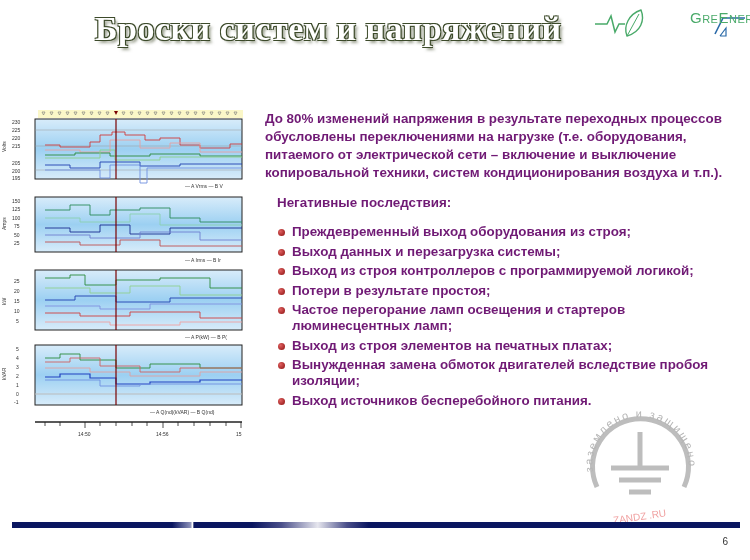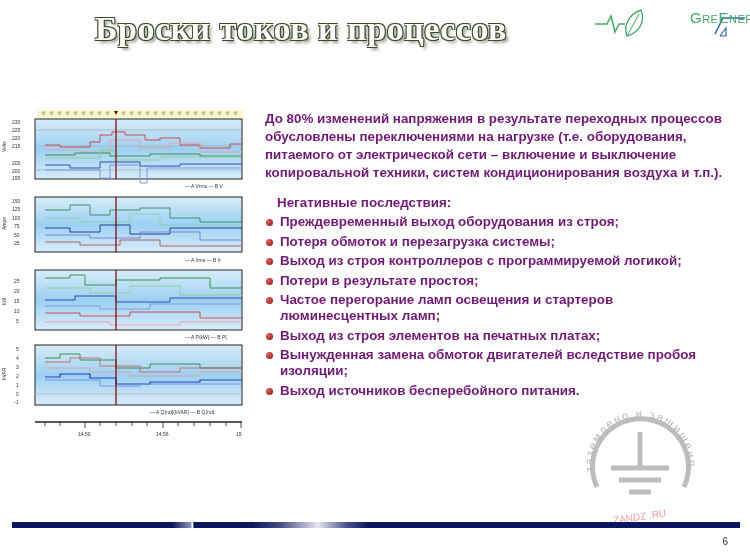--- a/index.html
+++ b/index.html
@@ -5,32 +5,32 @@
   html,body{margin:0;padding:0;}
   body{width:750px;height:560px;position:relative;background:#ffffff;overflow:hidden;font-family:"Liberation Sans",sans-serif;}
   .title{position:absolute;left:95px;top:10px;font-family:"Liberation Serif","DejaVu Serif",serif;font-size:34px;font-weight:bold;color:#ffffff;letter-spacing:0.5px;
     text-shadow:-1px -1px 0 #3c4a2a,1px -1px 0 #3c4a2a,-1px 1px 0 #3c4a2a,1px 1px 0 #3c4a2a,3px 3px 3px rgba(80,90,60,0.55);white-space:nowrap;}
   .logo{position:absolute;left:595px;top:6px;width:150px;height:36px;}
   .logo-text{position:absolute;left:690px;top:9px;font-size:15px;color:#4aaa6a;letter-spacing:0.5px;font-variant:small-caps;font-family:"Liberation Sans",sans-serif;}
   .chart{position:absolute;left:0;top:110px;width:250px;height:335px;}
   .main{position:absolute;left:265px;top:110px;width:460px;color:#701a75;font-weight:bold;font-size:13.4px;line-height:18px;}
   .main p{margin:0 0 12px 0;}
   .sub{margin:0 0 2px 0;padding-left:12px;}
-  ul{list-style:none;margin:0;padding:0;}
+  ul{list-style:none;margin:12px;padding:0;}
   li{position:relative;padding-left:15px;margin-bottom:3.5px;line-height:16px;font-size:13.4px;}
   li .dot{position:absolute;left:1px;top:5px;width:7px;height:7px;border-radius:50%;background:radial-gradient(circle at 35% 35%,#e06060,#8a0f0f);}
   .stamp{position:absolute;left:573px;top:392px;width:135px;height:135px;}
   .footer-bar{position:absolute;left:12px;top:522px;width:728px;height:6px;
     background:linear-gradient(to right,#0a1660 0%,#0a1660 22%,#8a8fb8 24.5%,#fff 24.8%,#0a1660 25%,#0a1660 33%,#4a4f8a 37%,#e6e6ee 42%,#4a4f8a 46%,#0a1660 49%,#0a1660 100%);}
   .page-num{position:absolute;right:22px;top:536px;font-size:10px;color:#333;}
 </style>
 </head>
 <body>
 
-<div class="title">Броски токов и процессов</div>
+<div class="title">Броски систем и напряжений</div>
 
 <svg class="logo" viewBox="0 0 150 36">
   <polyline points="0,18 12,18 16,10 20,26 24,18 30,18" fill="none" stroke="#4aaa6a" stroke-width="1.5"></polyline>
   <path d="M32,30 C28,20 34,8 46,4 C50,14 46,26 32,30 Z" fill="none" stroke="#4aaa6a" stroke-width="1.4"></path>
   <line x1="32" y1="30" x2="44" y2="8" stroke="#4aaa6a" stroke-width="1"></line>
   <polyline points="120,28 128,12 150,12" fill="none" stroke="#2a6aa8" stroke-width="1.6"></polyline>
   <polyline points="125,30 131,22 131,30 125,30" fill="none" stroke="#2a6aa8" stroke-width="1.2"></polyline>
 </svg>
 <div class="logo-text">GreEnergy</div>
 
@@ -151,21 +151,21 @@
       <text x="156" y="326">14:56</text>
       <text x="236" y="326">15</text>
   </g>
 </svg>
 
 <div class="main">
   <p>До 80% изменений напряжения в результате переходных процессов обусловлены переключениями на нагрузке (т.е. оборудования, питаемого от электрической сети – включение и выключение копировальной техники, систем кондиционирования воздуха и т.п.).</p>
   <div class="sub">Негативные последствия:</div>
   <ul>
     <li><span class="dot"></span><span>Преждевременный выход оборудования из строя;</span></li>
-    <li><span class="dot"></span><span>Потеря обмоток и перезагрузка системы;</span></li>
+    <li><span class="dot"></span><span>Выход данных и перезагрузка системы;</span></li>
     <li><span class="dot"></span><span>Выход из строя контроллеров с программируемой логикой;</span></li>
     <li><span class="dot"></span><span>Потери в результате простоя;</span></li>
     <li><span class="dot"></span><span>Частое перегорание ламп освещения и стартеров люминесцентных ламп;</span></li>
     <li><span class="dot"></span><span>Выход из строя элементов на печатных платах;</span></li>
     <li><span class="dot"></span><span>Вынужденная замена обмоток двигателей вследствие пробоя изоляции;</span></li>
     <li><span class="dot"></span><span>Выход источников бесперебойного питания.</span></li>
   </ul>
 </div>
 
 <svg class="stamp" viewBox="0 0 135 135">

